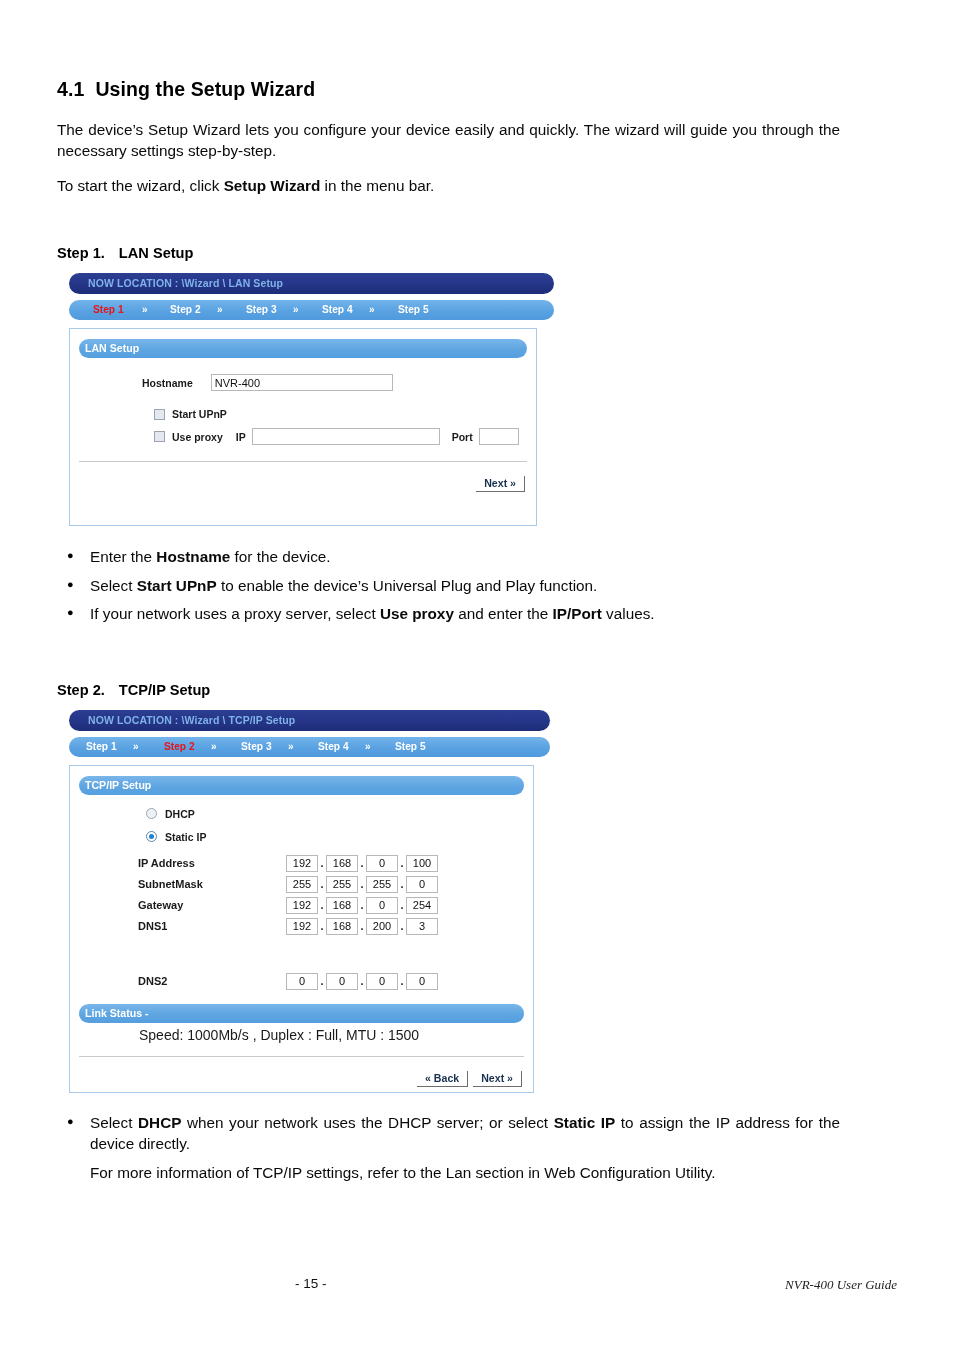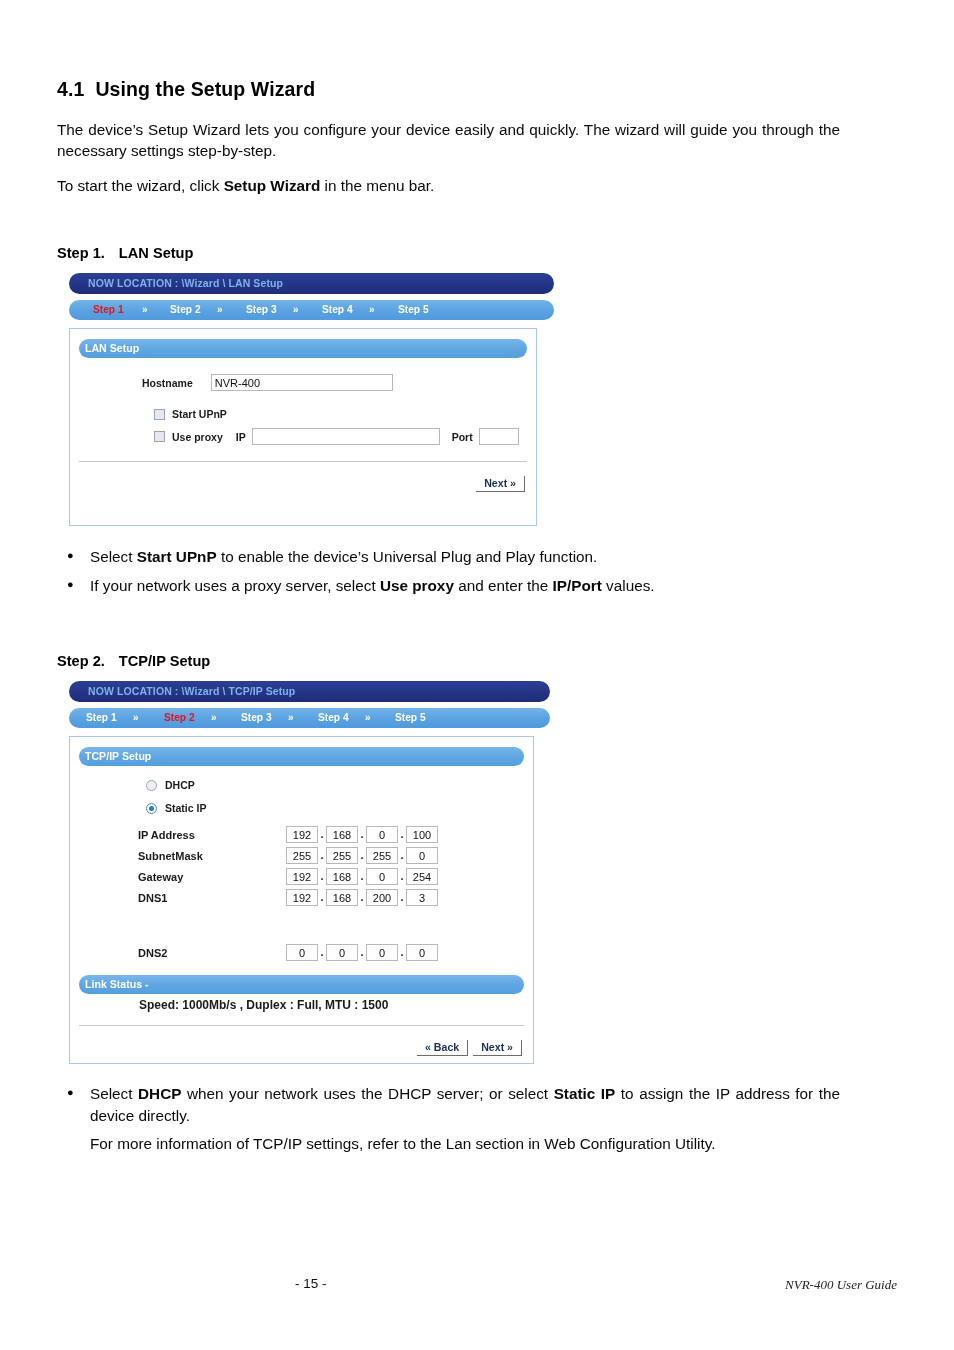--- a/index.html
+++ b/index.html
@@ -272,22 +272,22 @@
   }
   .octets .dot {
     width: 8px;
     text-align: center;
     font-size: 11px;
     font-weight: bold;
     color: #222;
     line-height: 17px;
   }
   .link-status-text {
-    font-size: 12px;
-    font-weight: bold;
+    font-size: 14px;
+    font-weight: normal;
     color: #1a1a1a;
     margin: 4px 0 0 60px;
     white-space: nowrap;
   }
 
   
   .footer {
     position: absolute;
     left: 57px;
     right: 57px;
@@ -372,20 +372,21 @@
           <div class="divider" style="margin-top:16px;"></div>
 
           <div class="btn-row">
             <span class="btn">Next »</span>
           </div>
         </div>
       </div>
     </div>
 
     <ul class="bullets" style="margin-top:20px;">
+      <li><span>Enter the </span><b>Hostname</b><span> for the device.</span></li>
       <li><span>Select </span><b>Start UPnP</b><span> to enable the device’s Universal Plug and Play function.</span></li>
       <li><span>If your network uses a proxy server, select </span><b>Use proxy</b><span> and enter the </span><b>IP/Port</b><span> values.</span></li>
     </ul>
 
     <h3 class="step-title" style="margin-top:57px;">
       <span class="st-label">Step 2.</span><span>TCP/IP Setup</span>
     </h3>
 
     <div class="shot">
 

